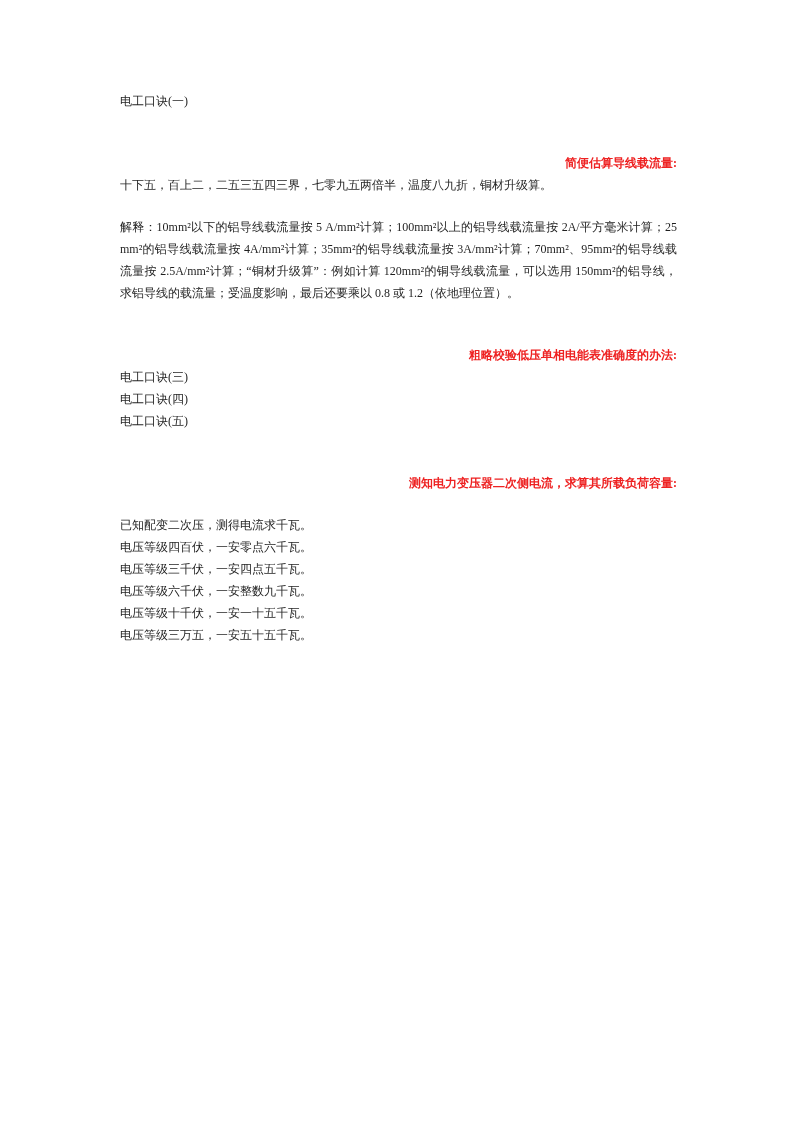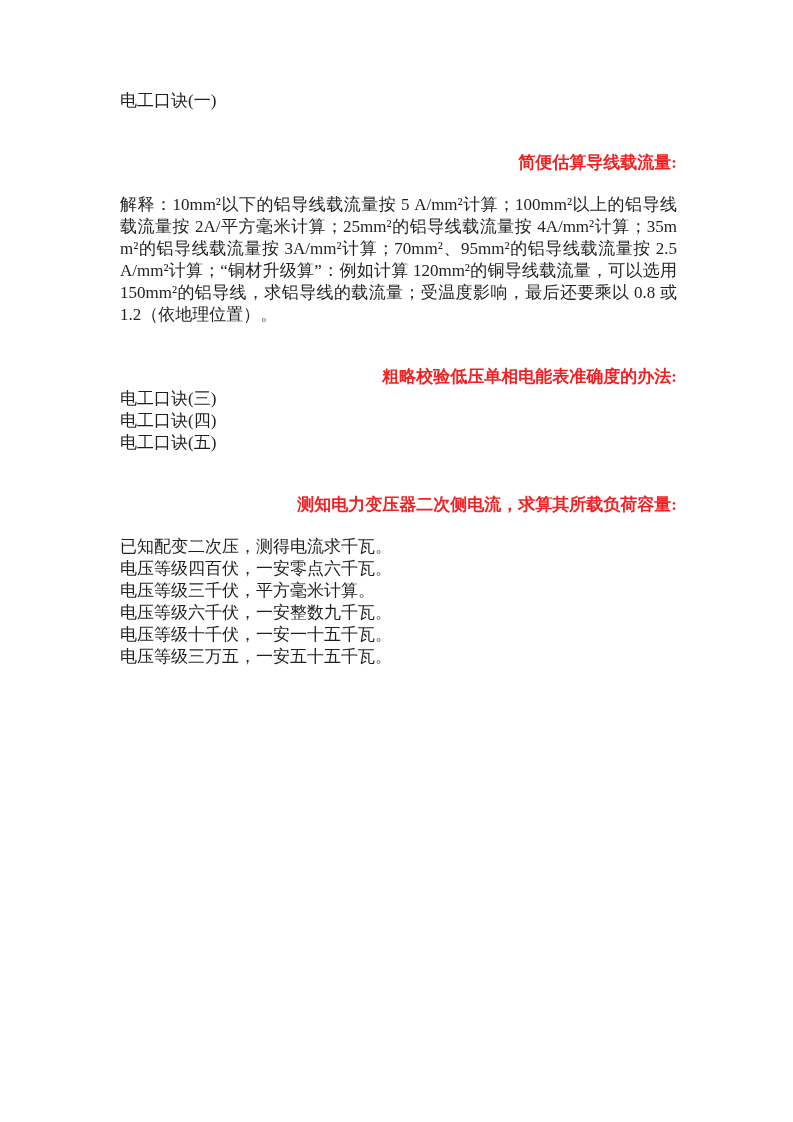--- a/index.html
+++ b/index.html
@@ -13,21 +13,21 @@
     overflow: hidden;
     font-family: "Liberation Serif", "DejaVu Serif", serif;
   }
   .page {
     box-sizing: border-box;
     width: 793px;
     height: 1122px;
     padding: 90px 116px 0 120px;
     background: var(--page-bg, #ffffff);
     color: var(--text-color, #1f1f1f);
-    font-size: 17px;
+    font-size: 12px;
     line-height: 22px;
     border-radius: 20px;
   }
   .block {
     margin: 0;
     white-space: pre-line;
     word-break: break-all;
     text-align: justify;
   }
   .title {
@@ -41,25 +41,26 @@
   }
   .mt-section { margin-top: 40px; }
   .mt-line { margin-top: 20px; }
 </style>
 </head>
 <body>
 
 <div class="page">
   <div class="block title">电工口诀(一)</div>
   <div class="block red mt-section">简便估算导线载流量:</div>
+  <div class="block">十下五，百上二，二五三五四三界，七零九五两倍半，温度八九折，铜材升级算。</div>
   <div class="block mt-line">解释：10mm²以下的铝导线载流量按 5 A/mm²计算；100mm²以上的铝导线载流量按 2A/平方毫米计算；25mm²的铝导线载流量按 4A/mm²计算；35mm²的铝导线载流量按 3A/mm²计算；70mm²、95mm²的铝导线载流量按 2.5A/mm²计算；“铜材升级算”：例如计算 120mm²的铜导线载流量，可以选用 150mm²的铝导线，求铝导线的载流量；受温度影响，最后还要乘以 0.8 或 1.2（依地理位置）。</div>
   <div class="block red mt-section">粗略校验低压单相电能表准确度的办法:</div>
   <div class="block title">电工口诀(三)</div>
   <div class="block title">电工口诀(四)</div>
   <div class="block title">电工口诀(五)</div>
   <div class="block red mt-section">测知电力变压器二次侧电流，求算其所载负荷容量:</div>
   <div class="block mt-line">已知配变二次压，测得电流求千瓦。
 电压等级四百伏，一安零点六千瓦。
-电压等级三千伏，平方毫米计算。
+电压等级三千伏，一安四点五千瓦。
 电压等级六千伏，一安整数九千瓦。
 电压等级十千伏，一安一十五千瓦。
 电压等级三万五，一安五十五千瓦。</div>
 </div>
 
 </body></html>

